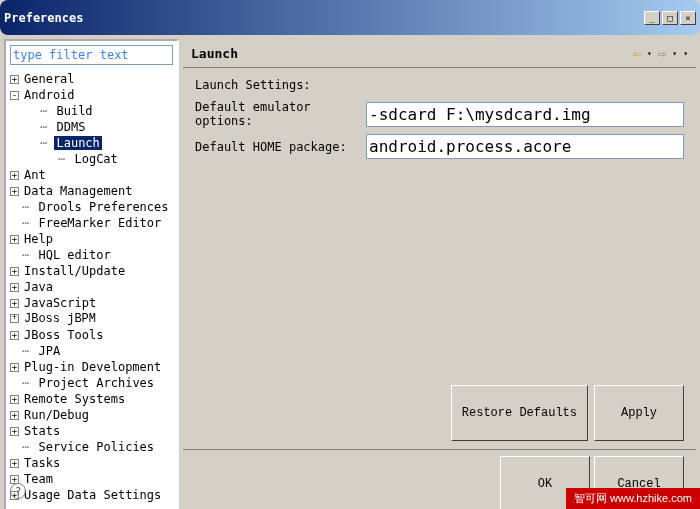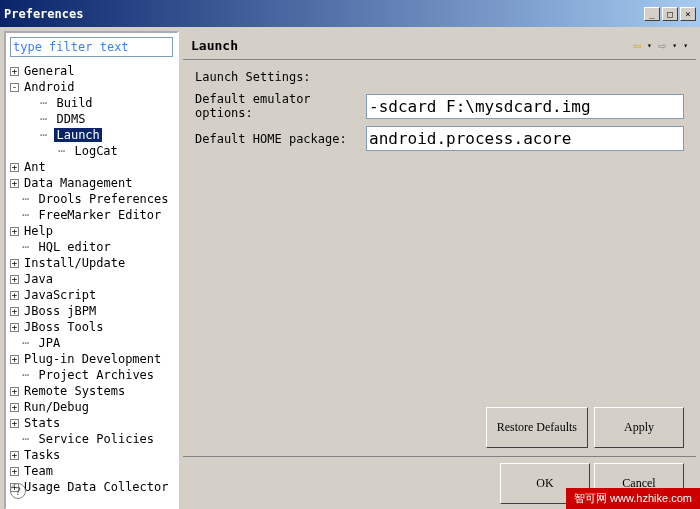--- a/index.html
+++ b/index.html
@@ -1,18 +1,18 @@
 <!DOCTYPE html>
 <html><head>
 <meta charset="utf-8">
 <style>
 * { box-sizing: border-box; margin: 0; padding: 0; }
 body { font-family: "SimSun", "宋体", monospace; font-size: 12px; background: #d4d0c8; width: 700px; height: 509px; overflow: hidden; position: relative; }
 
-.titlebar { background: linear-gradient(to right, #0a246a, #a6caf0); height: 27px; display: flex; align-items: center; padding: 0 4px; color: #fff; }
+.titlebar { background: linear-gradient(to right, #0a246a, #a6caf0); height: 35px; display: flex; align-items: center; padding: 0 4px; color: #fff; border-radius: 8px; }
 .titlebar .title { flex: 1; font-weight: bold; font-size: 12px; }
 .titlebar .win-btns { display: flex; gap: 2px; }
 .titlebar .win-btn { width: 16px; height: 14px; background: #d4d0c8; border: 1px solid #fff; border-right-color:#404040; border-bottom-color:#404040; display:flex;align-items:center;justify-content:center;font-size:9px;color:#000;}
 
 .body-area { display: flex; height: calc(100% - 22px); background: #d4d0c8; }
 
 .left-panel { width: 175px; border: 2px inset #fff; margin: 4px 2px 4px 4px; background: #fff; display:flex; flex-direction:column; }
 .filter-box { margin: 4px; }
 .filter-box input { width: 100%; border: 1px solid #7f9db9; padding: 2px; font-family: inherit; font-size: 12px; color:#3b82f6; }
 
@@ -33,21 +33,21 @@
 .nav-menu { font-size:8px; color:#000; }
 
 .settings-area { flex:1; padding: 10px 12px; background:#d4d0c8; }
 .settings-title { margin-bottom: 8px; }
 .setting-row { display:flex; align-items:center; margin-bottom: 6px; gap: 6px; }
 .setting-row label { width: 165px; }
 .setting-row input { flex:1; border:1px solid #7f9db9; padding:2px; font-family:inherit; font-size:16px; background:#fff; }
 
 .button-row { display:flex; justify-content:flex-end; gap:6px; padding: 4px 12px 8px; }
 .button-row2 { display:flex; justify-content:flex-end; gap:4px; padding: 6px 12px; border-top:1px solid #808080; }
-.btn { min-width:90px; padding:12px 10px; background:#d4d0c8; border:1px solid #fff; border-right-color:#404040; border-bottom-color:#404040; font-family:Liberation Serif, serif; font-size:12px; cursor:pointer; }
+.btn { min-width:90px; padding:20px 10px; background:#d4d0c8; border:1px solid #fff; border-right-color:#404040; border-bottom-color:#404040; font-family:Liberation Mono, monospace; font-size:12px; cursor:pointer; }
 
 .help-icon { position:absolute; bottom:10px; left:10px; width:16px; height:16px; border:1px solid #808080; border-radius:50%; display:flex; align-items:center; justify-content:center; font-size:11px; color:#555; cursor:pointer; }
 
 .watermark { position:absolute; bottom:0; right:0; background:#c00; color:#fff; font-size:11px; padding:3px 8px; font-family:sans-serif; }
 </style>
 </head>
 <body>
 
 <div class="titlebar">
   <span class="title">Preferences</span>
@@ -72,32 +72,32 @@
         <div class="tree-item" style="padding-left: 40px;"><span class="noexp"></span><span class="dots">⋯</span> <span class="tree-label">LogCat</span></div>
         <div class="tree-item" style="padding-left: 4px;"><span class="exp">+</span><span class="tree-label">Ant</span></div>
         <div class="tree-item" style="padding-left: 4px;"><span class="exp">+</span><span class="tree-label">Data Management</span></div>
         <div class="tree-item" style="padding-left: 4px;"><span class="noexp"></span><span class="dots">⋯</span> <span class="tree-label">Drools Preferences</span></div>
         <div class="tree-item" style="padding-left: 4px;"><span class="noexp"></span><span class="dots">⋯</span> <span class="tree-label">FreeMarker Editor</span></div>
         <div class="tree-item" style="padding-left: 4px;"><span class="exp">+</span><span class="tree-label">Help</span></div>
         <div class="tree-item" style="padding-left: 4px;"><span class="noexp"></span><span class="dots">⋯</span> <span class="tree-label">HQL editor</span></div>
         <div class="tree-item" style="padding-left: 4px;"><span class="exp">+</span><span class="tree-label">Install/Update</span></div>
         <div class="tree-item" style="padding-left: 4px;"><span class="exp">+</span><span class="tree-label">Java</span></div>
         <div class="tree-item" style="padding-left: 4px;"><span class="exp">+</span><span class="tree-label">JavaScript</span></div>
-        <div class="tree-item" style="padding-left: 4px;"><span class="exp">+</span><span class="tree-label">JBoss jBPM</span></div>
+        <div class="tree-item" style="padding-left: 4px; font-family: Liberation Mono, monospace;"><span class="exp">+</span><span class="tree-label">JBoss jBPM</span></div>
         <div class="tree-item" style="padding-left: 4px;"><span class="exp">+</span><span class="tree-label">JBoss Tools</span></div>
         <div class="tree-item" style="padding-left: 4px;"><span class="noexp"></span><span class="dots">⋯</span> <span class="tree-label">JPA</span></div>
         <div class="tree-item" style="padding-left: 4px;"><span class="exp">+</span><span class="tree-label">Plug-in Development</span></div>
         <div class="tree-item" style="padding-left: 4px;"><span class="noexp"></span><span class="dots">⋯</span> <span class="tree-label">Project Archives</span></div>
         <div class="tree-item" style="padding-left: 4px;"><span class="exp">+</span><span class="tree-label">Remote Systems</span></div>
         <div class="tree-item" style="padding-left: 4px;"><span class="exp">+</span><span class="tree-label">Run/Debug</span></div>
         <div class="tree-item" style="padding-left: 4px;"><span class="exp">+</span><span class="tree-label">Stats</span></div>
         <div class="tree-item" style="padding-left: 4px;"><span class="noexp"></span><span class="dots">⋯</span> <span class="tree-label">Service Policies</span></div>
         <div class="tree-item" style="padding-left: 4px;"><span class="exp">+</span><span class="tree-label">Tasks</span></div>
         <div class="tree-item" style="padding-left: 4px;"><span class="exp">+</span><span class="tree-label">Team</span></div>
-        <div class="tree-item" style="padding-left: 4px;"><span class="exp">+</span><span class="tree-label">Usage Data Collector</span></div>
+        <div class="tree-item" style="padding-left: 4px;"><span class="exp">+</span><span class="tree-label">Usage Data Settings</span></div>
       </div>
   </div>
 
   <div class="right-panel">
     <div class="header-row">
       <div class="header-title">Launch</div>
       <div class="nav-icons">
         <span class="nav-back">⇦</span>
           <span class="nav-menu">▾</span>
         <span class="nav-fwd">⇨</span>

